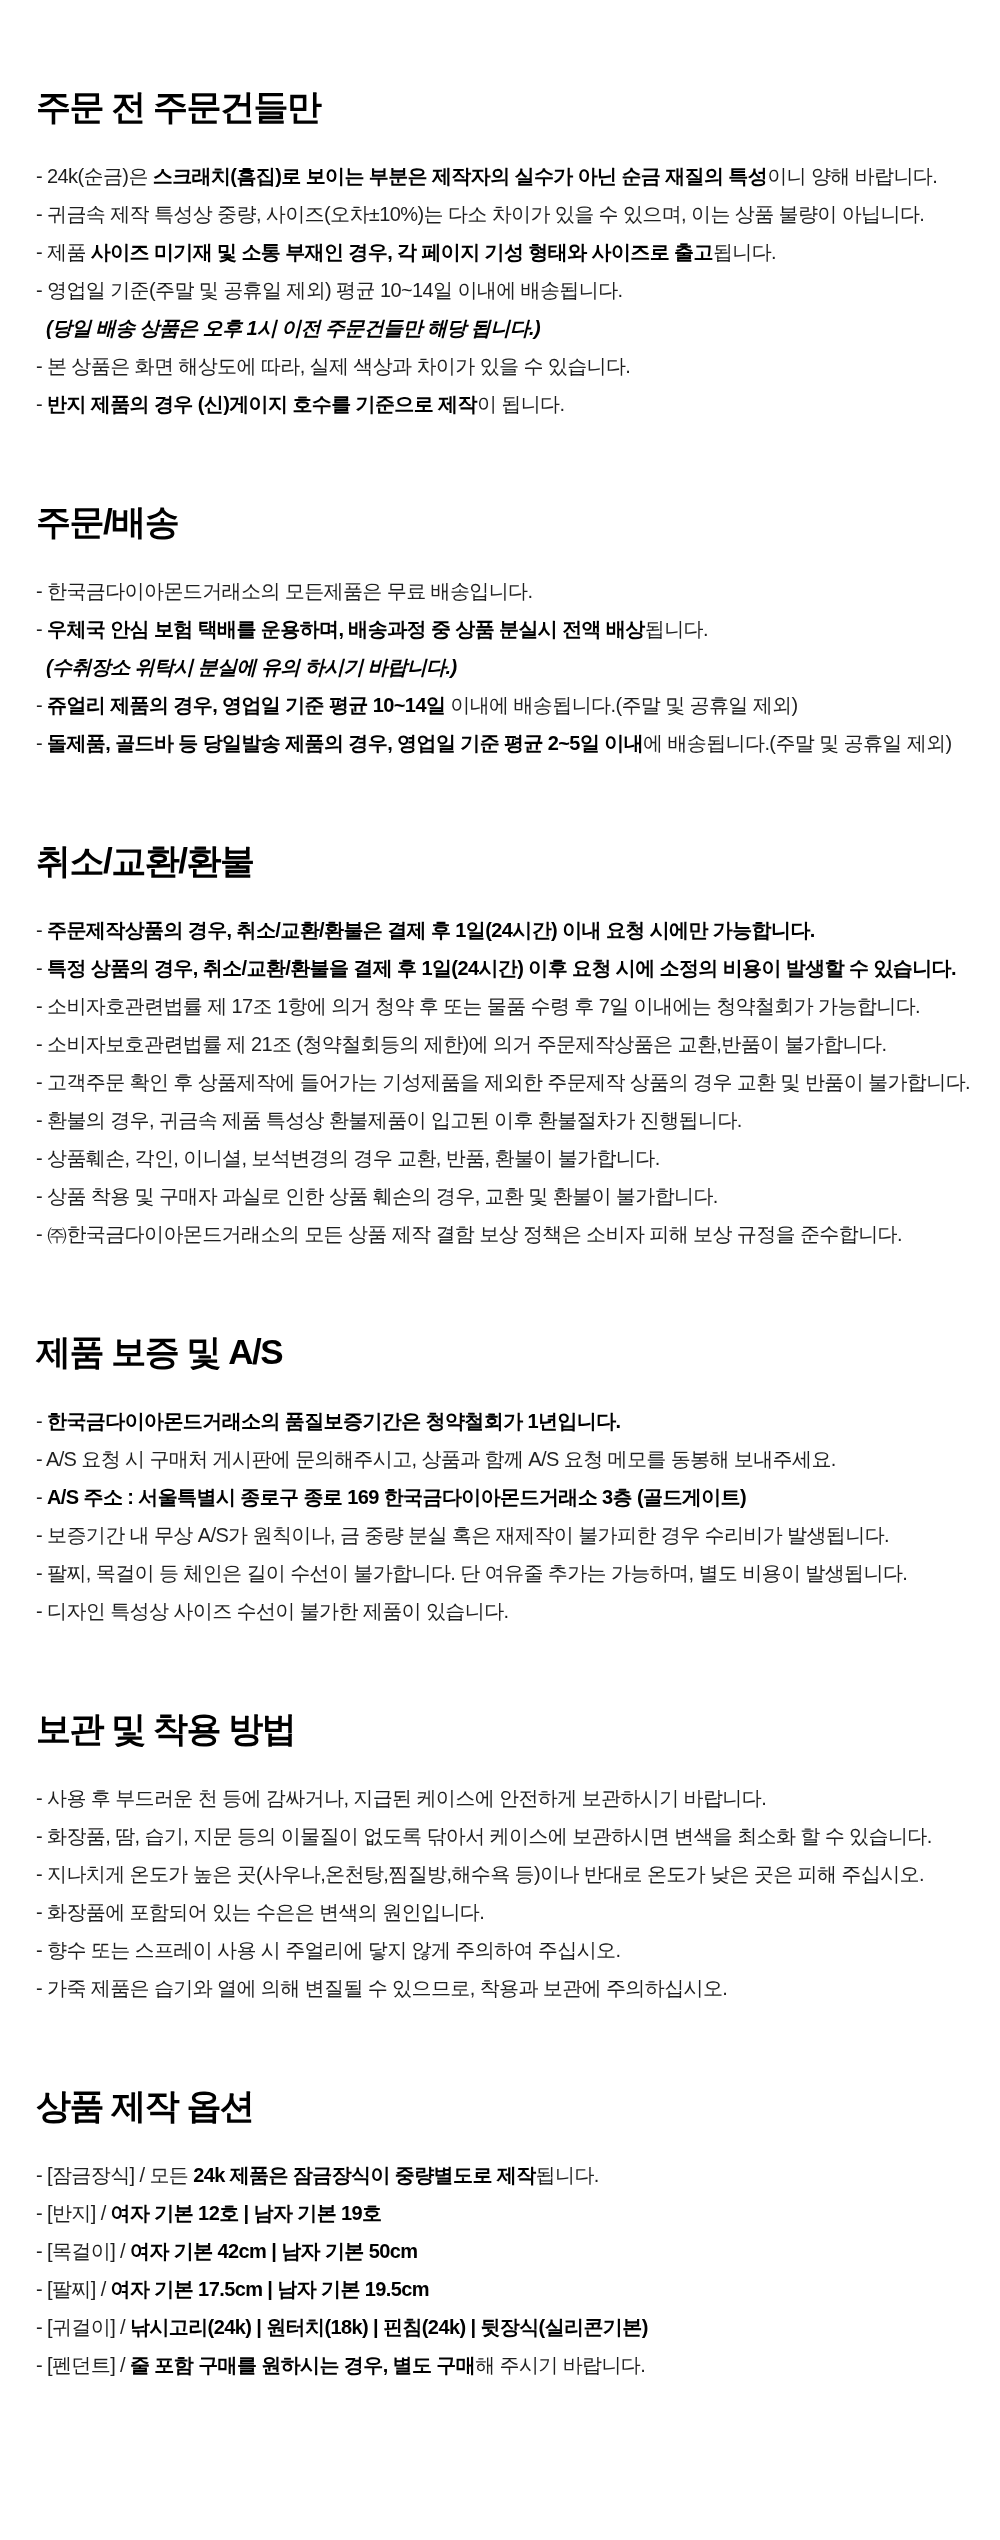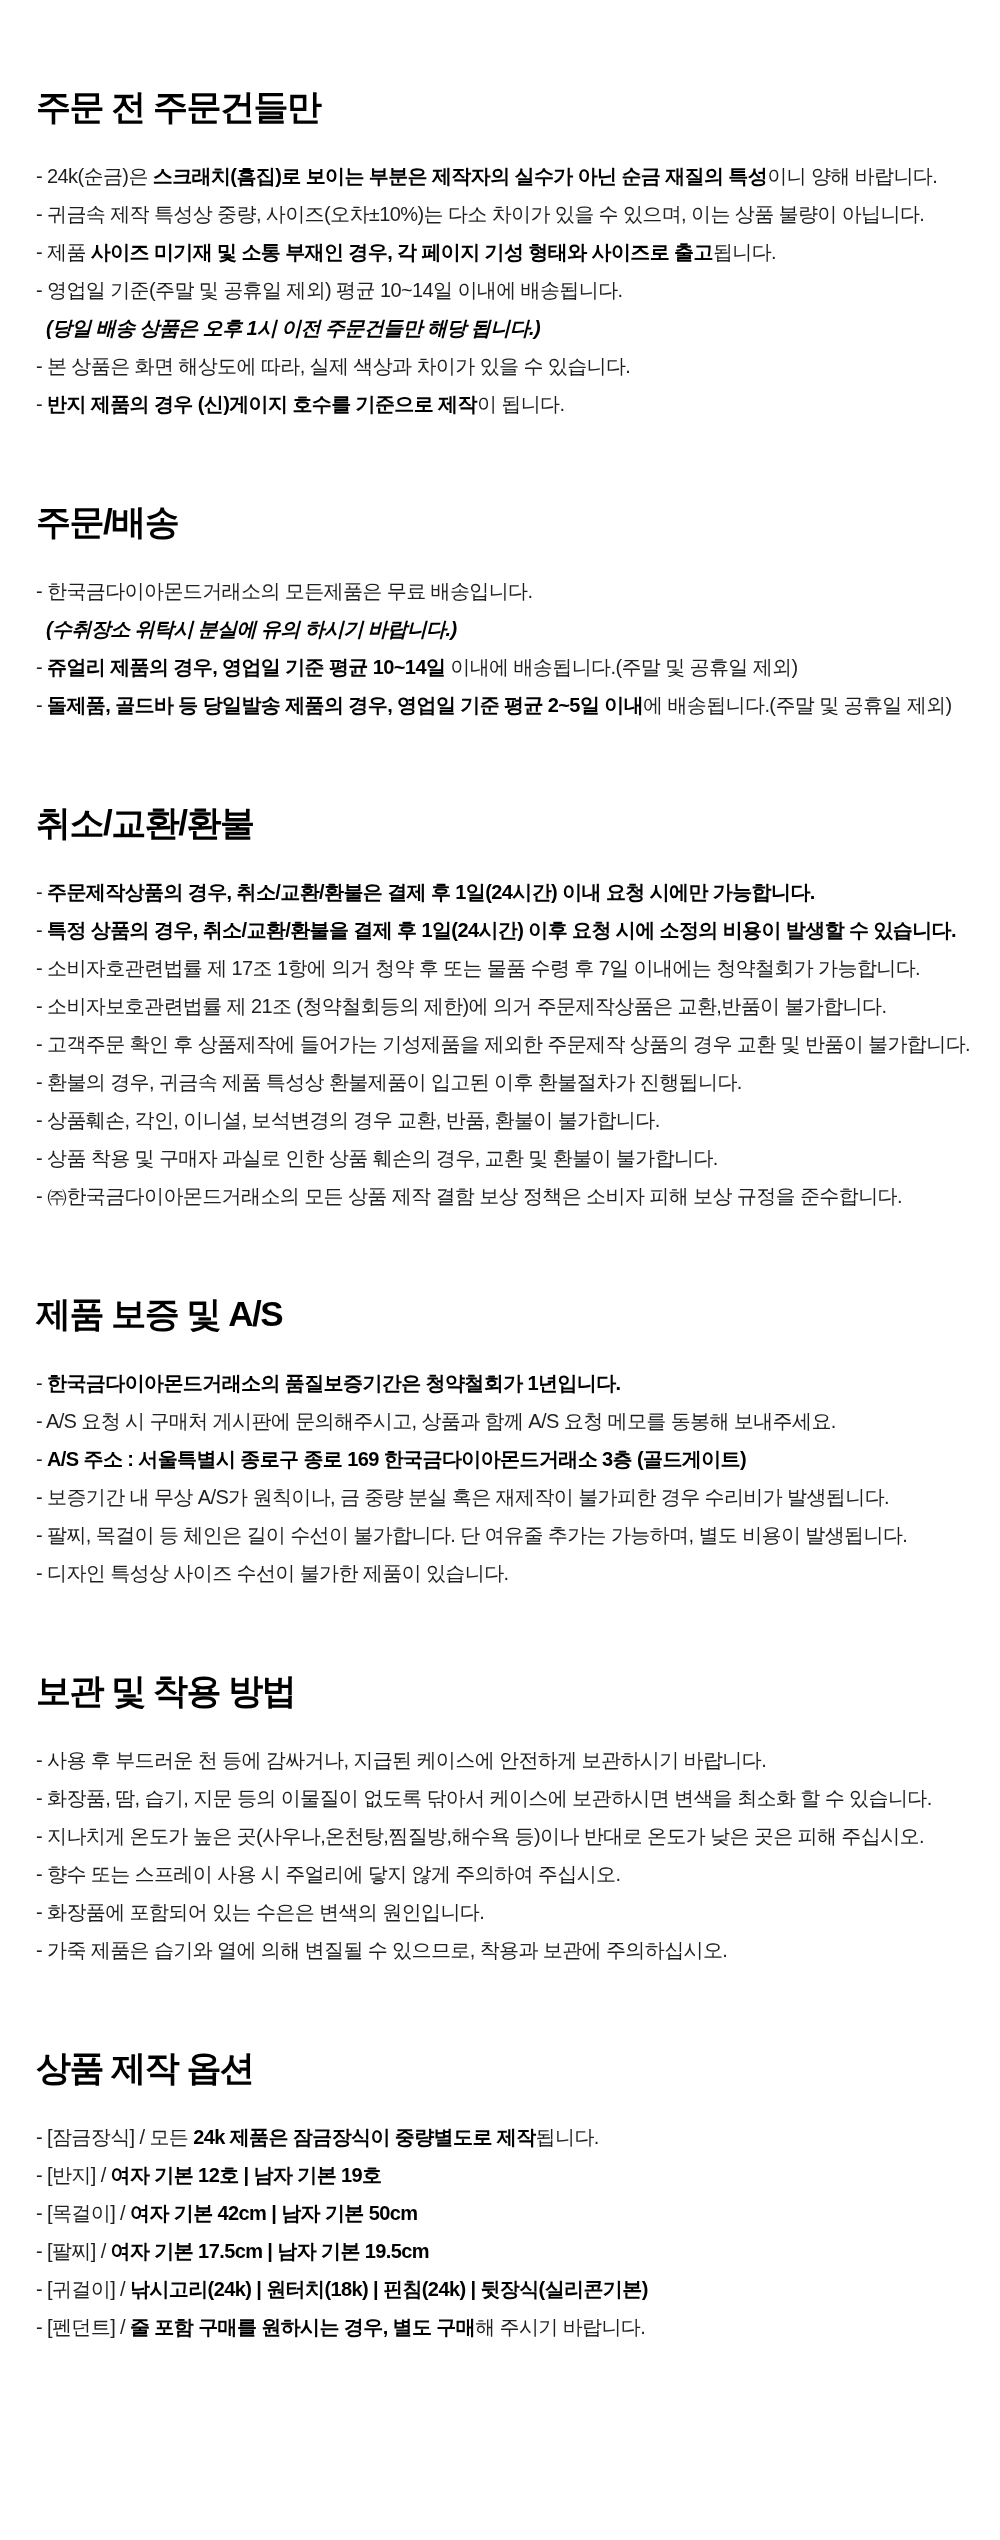--- a/index.html
+++ b/index.html
@@ -47,20 +47,21 @@
           <li class="notice-item"><span class="run">- 영업일 기준(주말 및 공휴일 제외) 평균 10~14일 이내에 배송됩니다.</span></li>
           <li class="notice-item indent"><span class="run bold">(당일 배송 상품은 오후 1시 이전 주문건들만 해당 됩니다.)</span></li>
           <li class="notice-item"><span class="run">- 본 상품은 화면 해상도에 따라, 실제 색상과 차이가 있을 수 있습니다.</span></li>
           <li class="notice-item"><span class="run">- </span><span class="run bold">반지 제품의 경우 (신)게이지 호수를 기준으로 제작</span><span class="run">이 됩니다.</span></li>
         </ul>
       </section>
       <section class="notice-section">
         <h2 class="section-title">주문/배송</h2>
         <ul class="notice-list">
           <li class="notice-item"><span class="run">- 한국금다이아몬드거래소의 모든제품은 무료 배송입니다.</span></li>
+          <li class="notice-item"><span class="run">- </span><span class="run bold">우체국 안심 보험 택배를 운용하며, 배송과정 중 상품 분실시 전액 배상</span><span class="run">됩니다.</span></li>
           <li class="notice-item indent"><span class="run bold">(수취장소 위탁시 분실에 유의 하시기 바랍니다.)</span></li>
           <li class="notice-item"><span class="run">- </span><span class="run bold">쥬얼리 제품의 경우, 영업일 기준 평균 10~14일</span><span class="run"> 이내에 배송됩니다.(주말 및 공휴일 제외)</span></li>
           <li class="notice-item"><span class="run">- </span><span class="run bold">돌제품, 골드바 등 당일발송 제품의 경우, 영업일 기준 평균 2~5일 이내</span><span class="run">에 배송됩니다.(주말 및 공휴일 제외)</span></li>
         </ul>
       </section>
       <section class="notice-section">
         <h2 class="section-title">취소/교환/환불</h2>
         <ul class="notice-list">
           <li class="notice-item"><span class="run">- </span><span class="run bold">주문제작상품의 경우, 취소/교환/환불은 결제 후 1일(24시간) 이내 요청 시에만 가능합니다.</span></li>
           <li class="notice-item"><span class="run">- </span><span class="run bold">특정 상품의 경우, 취소/교환/환불을 결제 후 1일(24시간) 이후 요청 시에 소정의 비용이 발생할 수 있습니다.</span></li>
@@ -83,22 +84,22 @@
           <li class="notice-item"><span class="run">- 팔찌, 목걸이 등 체인은 길이 수선이 불가합니다. 단 여유줄 추가는 가능하며, 별도 비용이 발생됩니다.</span></li>
           <li class="notice-item"><span class="run">- 디자인 특성상 사이즈 수선이 불가한 제품이 있습니다.</span></li>
         </ul>
       </section>
       <section class="notice-section">
         <h2 class="section-title">보관 및 착용 방법</h2>
         <ul class="notice-list">
           <li class="notice-item"><span class="run">- 사용 후 부드러운 천 등에 감싸거나, 지급된 케이스에 안전하게 보관하시기 바랍니다.</span></li>
           <li class="notice-item"><span class="run">- 화장품, 땀, 습기, 지문 등의 이물질이 없도록 닦아서 케이스에 보관하시면 변색을 최소화 할 수 있습니다.</span></li>
           <li class="notice-item"><span class="run">- 지나치게 온도가 높은 곳(사우나,온천탕,찜질방,해수욕 등)이나 반대로 온도가 낮은 곳은 피해 주십시오.</span></li>
+          <li class="notice-item"><span class="run">- 화장품에 포함되어 있는 수은은 변색의 원인입니다.</span></li>
           <li class="notice-item"><span class="run">- 향수 또는 스프레이 사용 시 주얼리에 닿지 않게 주의하여 주십시오.</span></li>
-          <li class="notice-item"><span class="run">- 화장품에 포함되어 있는 수은은 변색의 원인입니다.</span></li>
           <li class="notice-item"><span class="run">- 가죽 제품은 습기와 열에 의해 변질될 수 있으므로, 착용과 보관에 주의하십시오.</span></li>
         </ul>
       </section>
       <section class="notice-section">
         <h2 class="section-title">상품 제작 옵션</h2>
         <ul class="notice-list">
           <li class="notice-item"><span class="run">- [잠금장식] / 모든 </span><span class="run bold">24k 제품은 잠금장식이 중량별도로 제작</span><span class="run">됩니다.</span></li>
           <li class="notice-item"><span class="run">- [반지] / </span><span class="run bold">여자 기본 12호 | 남자 기본 19호</span></li>
           <li class="notice-item"><span class="run">- [목걸이] / </span><span class="run bold">여자 기본 42cm | 남자 기본 50cm</span></li>
           <li class="notice-item"><span class="run">- [팔찌] / </span><span class="run bold">여자 기본 17.5cm | 남자 기본 19.5cm</span></li>

